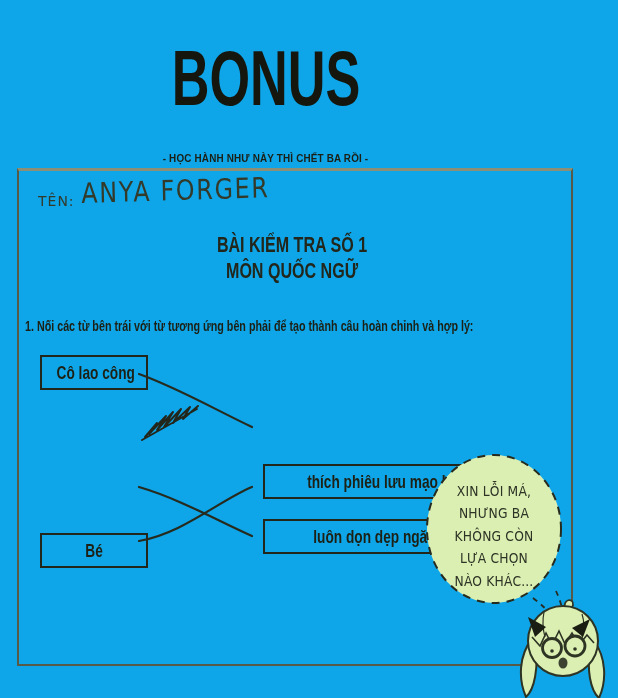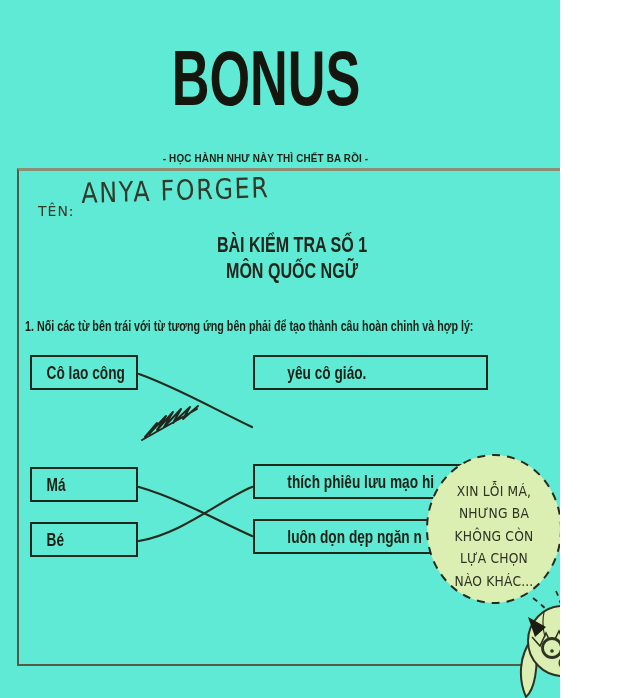--- a/index.html
+++ b/index.html
@@ -1,65 +1,65 @@
 <!DOCTYPE html>
 <html><head>
 <meta charset="utf-8">
 <style>
   html,body{margin:0;padding:0;}
   .page{
-    position:relative; width:560px; height:698px; overflow:hidden;
-    background:#5eead4; font-family:"Liberation Sans", sans-serif; color:#22261b;
+    position:relative; width:618px; height:698px; overflow:hidden;
+    background:#0ea5e9; font-family:"Liberation Sans", sans-serif; color:#22261b;
   }
   
   .bonus-title{
     position:absolute; left:0; top:36px; width:532px; text-align:center;
     font-size:78px; font-weight:bold; line-height:84px; color:#15170f;
     letter-spacing:0px; transform:scaleX(0.67); transform-origin:50% 0;
     white-space:nowrap;
   }
   .bonus-subtitle-row{ position:absolute; left:0; top:112px; width:532px; text-align:center;margin-top:36px; }
   .bonus-subtitle{
     display:inline-block; font-size:11.5px; font-weight:bold; color:#1c1f14;
     transform:scaleX(0.86); transform-origin:50% 0; white-space:nowrap; letter-spacing:0.2px;
   }
   
   .paper{
     position:absolute; left:17px; top:168px; width:556px; height:498px;
     box-sizing:border-box; border:2px solid #565a47; border-top:3px solid #8d8f74;
   }
   .name-label{
-    position:absolute; left:19px; top:32px; font-size:14px; color:#343a2a;
+    position:absolute; left:19px; top:22px; font-size:14px; color:#343a2a;
     letter-spacing:1px; font-family:"DejaVu Sans", sans-serif;
   }
   .name-value{
     position:absolute; left:62px; top:6px; font-size:28px; color:#343a2a;
     font-family:"DejaVu Sans", sans-serif; letter-spacing:2px; white-space:nowrap;
     transform:scaleX(0.85) rotate(-1.5deg); transform-origin:0 0;
   }
   .test-title{ position:absolute; left:0; top:61px; width:546px; text-align:center;
     transform:scaleX(0.73); transform-origin:50% 0; }
   .test-title .t1{ font-size:22px; font-weight:bold; line-height:26px; white-space:nowrap;}
   .test-title .t2{ font-size:22px; font-weight:bold; line-height:25px; white-space:nowrap;}
   .question{
     position:absolute; left:6px; top:146px; font-size:15px; font-weight:bold;
     white-space:nowrap; transform:scaleX(0.715); transform-origin:0 0; color:#1d2115;
   }
   
   .mbox{
     position:absolute; box-sizing:border-box; border:2px solid #23271b;
-    height:35px; 
+    height:35px; text-align:center;margin-left:10px;
   }
   .mbox span{
     display:block; width:100%; line-height:31px; font-size:19px; font-weight:bold;
     white-space:nowrap; transform:scaleX(0.72); transform-origin:50% 0; color:#1d2115;
   }
   .lbox{ left:11px;  width:108px; }
   .rbox{ left:234px; width:235px; }
-  .l1{top:184px}.l2{top:241px}.l3{top:296px}.l4{top:351px}
+  .l1{top:184px}.l2{top:241px}.l3{top:296px}.l4{top:362px}
   .r1{top:184px}.r2{top:237px}.r3{top:293px}.r4{top:348px}
   
   .overlay{ position:absolute; left:0; top:0; z-index:5; pointer-events:none; }
   .bubble-text{
     position:absolute; left:429px; top:480px; width:130px; z-index:6; text-align:center;
     font-size:14px; line-height:22.4px; color:#2d3325; letter-spacing:0.2px;
     font-family:"DejaVu Sans", sans-serif; transform:scaleX(0.88); transform-origin:50% 0;
     white-space:nowrap;
   }
   .anya{ position:absolute; left:502px; top:597px; z-index:7; pointer-events:none; }
@@ -81,30 +81,24 @@
     <div class="test-title">
       <div class="t1">BÀI KIỂM TRA SỐ 1</div>
       <div class="t2">MÔN QUỐC NGỮ</div>
     </div>
 
     <div class="question">1. Nối các từ bên trái với từ tương ứng bên phải để tạo thành câu hoàn chỉnh và hợp lý:</div>
 
     <div class="mbox lbox l1">
         <span>Cô lao công</span>
       </div>
-    <div class="mbox lbox l3">
-        <span>Má</span>
-      </div>
     <div class="mbox lbox l4">
         <span>Bé</span>
       </div>
 
-    <div class="mbox rbox r1">
-        <span>yêu cô giáo.</span>
-      </div>
     <div class="mbox rbox r3">
         <span>thích phiêu lưu mạo hi</span>
       </div>
     <div class="mbox rbox r4">
         <span>luôn dọn dẹp ngăn n</span>
       </div>
   </div>
 
   <svg class="overlay" width="618" height="698" viewBox="0 0 618 698">
     <g fill="none" stroke="#272b1e" stroke-width="2.2" stroke-linecap="round">

